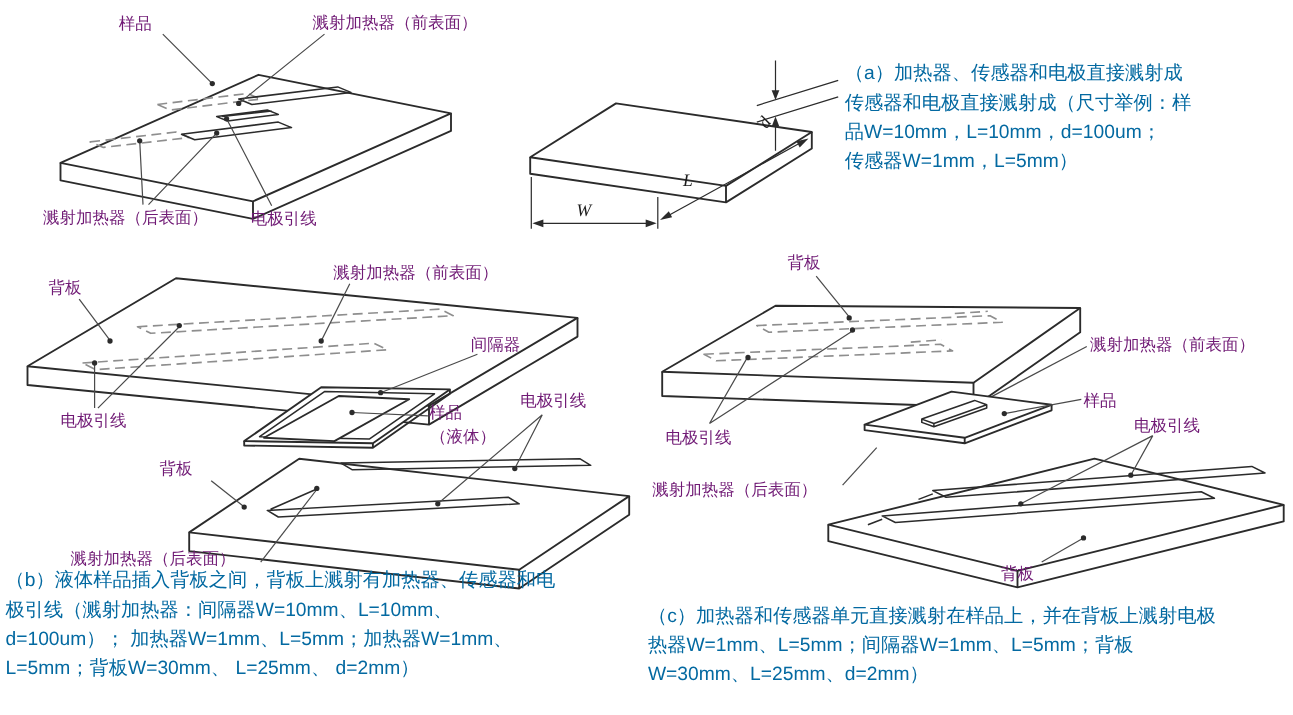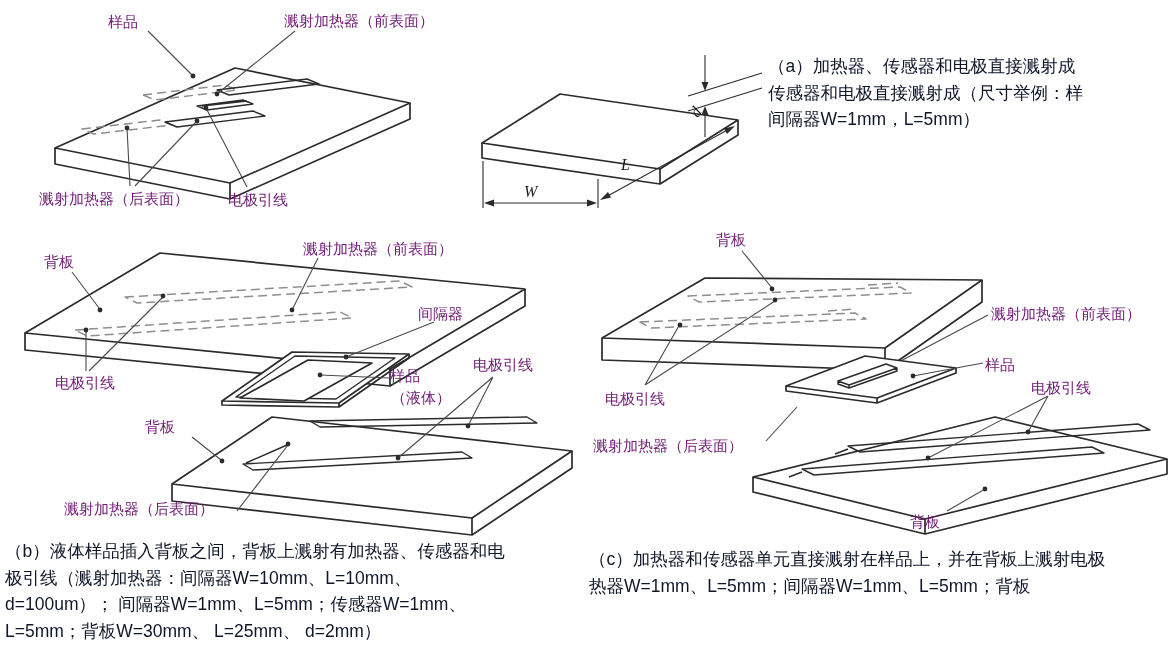--- a/index.html
+++ b/index.html
@@ -1,20 +1,20 @@
 <!DOCTYPE html>
 <html><head>
 <meta charset="utf-8">
 <style>
   html,body{margin:0;padding:0;background:#fff;}
   .canvas{position:relative;width:1175px;height:650px;background:#ffffff;overflow:hidden;
           font-family:"Liberation Sans","DejaVu Sans",sans-serif;color:#1c1c1c;}
   .canvas svg{position:absolute;left:0;top:0;}
   .lbl{position:absolute;font-size:15px;line-height:20px;white-space:nowrap;color:#701a75;}
-  .caption{position:absolute;font-size:17.5px;line-height:26.5px;color:#0f172a;}
+  .caption{position:absolute;font-size:17.5px;line-height:26.5px;color:#0369a1;}
   .caption div{white-space:nowrap;}
   .dim{position:absolute;font-size:16px;font-style:italic;
        font-family:"Liberation Serif","DejaVu Serif",serif;color:#1c1c1c;}
   .dim-d{transform:rotate(-55deg);}
   
   .plate{fill:#ffffff;stroke:#2b2b2b;stroke-width:1.7;stroke-linejoin:round;}
   .edge{fill:none;stroke:#2b2b2b;stroke-width:1.7;stroke-linejoin:round;}
   .trace{fill:none;stroke:#2b2b2b;stroke-width:1.4;stroke-linejoin:round;}
   .dtrace{fill:none;stroke:#8e8e8e;stroke-width:1.5;stroke-dasharray:9 5;stroke-linejoin:round;}
   .leader{fill:none;stroke:#4a4a4a;stroke-width:1.1;}
@@ -124,46 +124,48 @@
   <div class="lbl" style="left:39px;top:189px">溅射加热器（后表面）</div>
   <div class="lbl" style="left:228px;top:190px">电极引线</div>
 
   <div class="dim" style="left:524px;top:183px">W</div>
   <div class="dim" style="left:621px;top:156px">L</div>
   <div class="dim dim-d" style="left:692px;top:103px">d</div>
 
   <div class="caption" style="left:768px;top:53px;width:404px">
     <div>（a）加热器、传感器和电极直接溅射成</div>
     <div>传感器和电极直接溅射成（尺寸举例：样</div>
-    <div>间隔器W=1mm，L=5mm）</div>
+    <div>品W=10mm，L=10mm，d=100um；</div>
+    <div>传感器W=1mm，L=5mm）</div>
   </div>
 
   <div class="lbl" style="left:44px;top:252px">背板</div>
   <div class="lbl" style="left:303px;top:239px">溅射加热器（前表面）</div>
-  <div class="lbl" style="left:418px;top:304px">间隔器</div>
+  <div class="lbl" style="left:428px;top:304px">间隔器</div>
   <div class="lbl" style="left:55px;top:373px">电极引线</div>
   <div class="lbl" style="left:390px;top:366px">样品</div>
   <div class="lbl" style="left:391px;top:388px">（液体）</div>
   <div class="lbl" style="left:473px;top:355px">电极引线</div>
   <div class="lbl" style="left:145px;top:417px">背板</div>
   <div class="lbl" style="left:64px;top:499px">溅射加热器（后表面）</div>
 
-  <div class="caption" style="left:5px;top:538px;width:575px">
+  <div class="caption" style="left:5px;top:514px;width:575px">
     <div>（b）液体样品插入背板之间，背板上溅射有加热器、传感器和电</div>
     <div>极引线（溅射加热器：间隔器W=10mm、L=10mm、</div>
-    <div>d=100um）； 间隔器W=1mm、L=5mm；传感器W=1mm、</div>
+    <div>d=100um）； 加热器W=1mm、L=5mm；加热器W=1mm、</div>
     <div>L=5mm；背板W=30mm、 L=25mm、 d=2mm）</div>
   </div>
 
   <div class="lbl" style="left:716px;top:230px">背板</div>
   <div class="lbl" style="left:991px;top:304px">溅射加热器（前表面）</div>
   <div class="lbl" style="left:985px;top:355px">样品</div>
   <div class="lbl" style="left:1031px;top:378px">电极引线</div>
   <div class="lbl" style="left:605px;top:389px">电极引线</div>
   <div class="lbl" style="left:593px;top:436px">溅射加热器（后表面）</div>
   <div class="lbl" style="left:910px;top:512px">背板</div>
 
   <div class="caption" style="left:589px;top:546px;width:586px">
     <div>（c）加热器和传感器单元直接溅射在样品上，并在背板上溅射电极</div>
     <div>热器W=1mm、L=5mm；间隔器W=1mm、L=5mm；背板</div>
+    <div>W=30mm、L=25mm、d=2mm）</div>
   </div>
 
 </div>
 
 </body></html>

